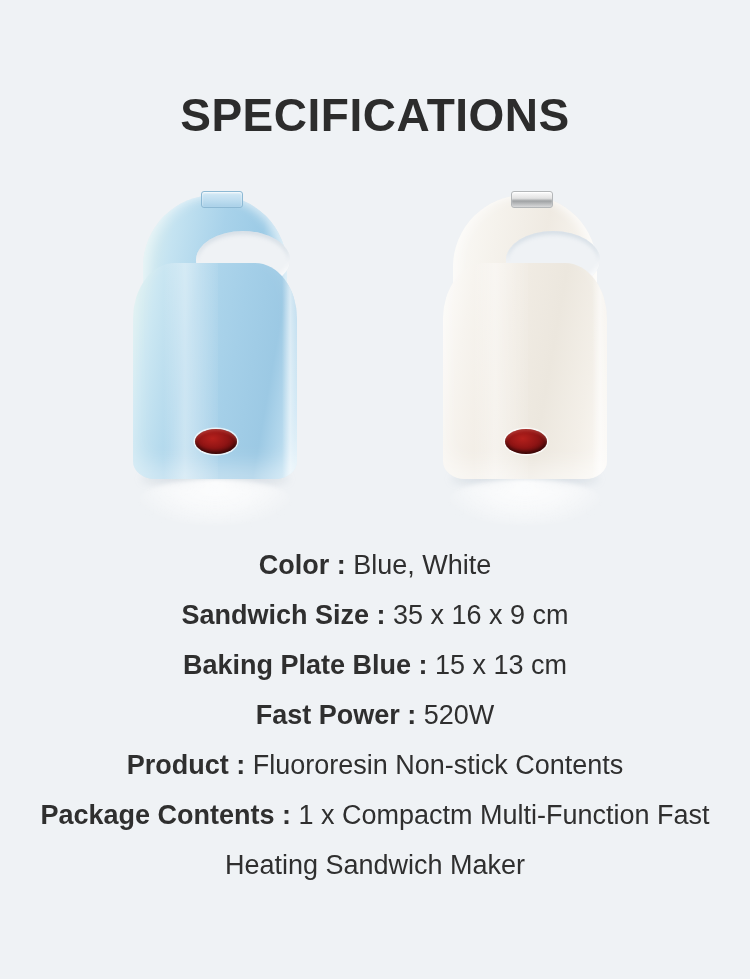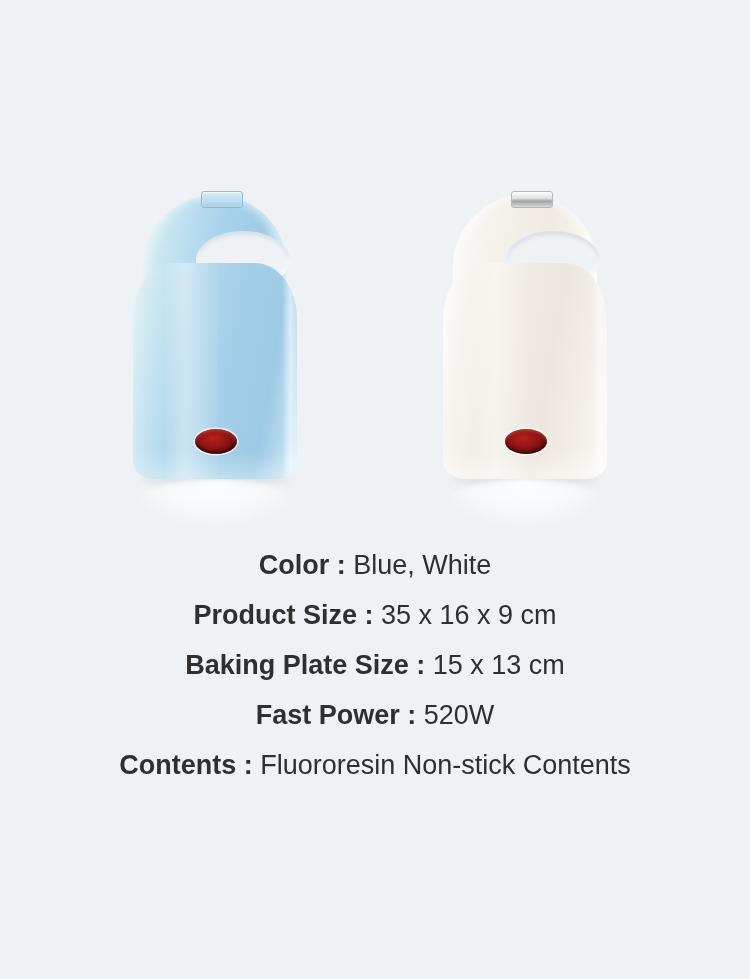--- a/index.html
+++ b/index.html
@@ -216,20 +216,21 @@
   }
   .spec-value {
     font-weight: normal;
   }
 </style>
 </head>
 <body>
 
 <div class="page">
 
+  <div class="title">SPECIFICATIONS</div>
 
   <div class="gallery">
 
     <div class="product blue">
       <div class="ground-shadow"></div>
       <div class="reflection"></div>
       <div class="handle">
         <div class="handle-hole"></div>
       </div>
       <div class="latch"></div>
@@ -256,31 +257,34 @@
 
   </div>
 
   <div class="specs">
 
     <div class="spec-row">
       <span class="spec-label">Color</span><span class="spec-sep"> : </span><span class="spec-value">Blue, White</span>
     </div>
 
     <div class="spec-row">
-      <span class="spec-label">Product Size</span><span class="spec-sep"> : </span><span class="spec-value">35 x 16 x 9 cm</span>
-    </div>
-
-    <div class="spec-row">
-      <span class="spec-label">Baking Plate Size</span><span class="spec-sep"> : </span><span class="spec-value">15 x 13 cm</span>
+      <span class="spec-label">Sandwich Size</span><span class="spec-sep"> : </span><span class="spec-value">35 x 16 x 9 cm</span>
+    </div>
+
+    <div class="spec-row">
+      <span class="spec-label">Baking Plate Blue</span><span class="spec-sep"> : </span><span class="spec-value">15 x 13 cm</span>
     </div>
 
     <div class="spec-row">
       <span class="spec-label">Fast Power</span><span class="spec-sep"> : </span><span class="spec-value">520W</span>
     </div>
 
     <div class="spec-row">
-      <span class="spec-label">Contents</span><span class="spec-sep"> : </span><span class="spec-value">Fluororesin Non-stick Contents</span>
-    </div>
-
+      <span class="spec-label">Product</span><span class="spec-sep"> : </span><span class="spec-value">Fluororesin Non-stick Contents</span>
+    </div>
+
+    <div class="spec-row">
+      <span class="spec-label">Package Contents</span><span class="spec-sep"> : </span><span class="spec-value">1 x Compactm Multi-Function Fast Heating Sandwich Maker</span>
+    </div>
 
   </div>
 
 </div>
 
 </body></html>

